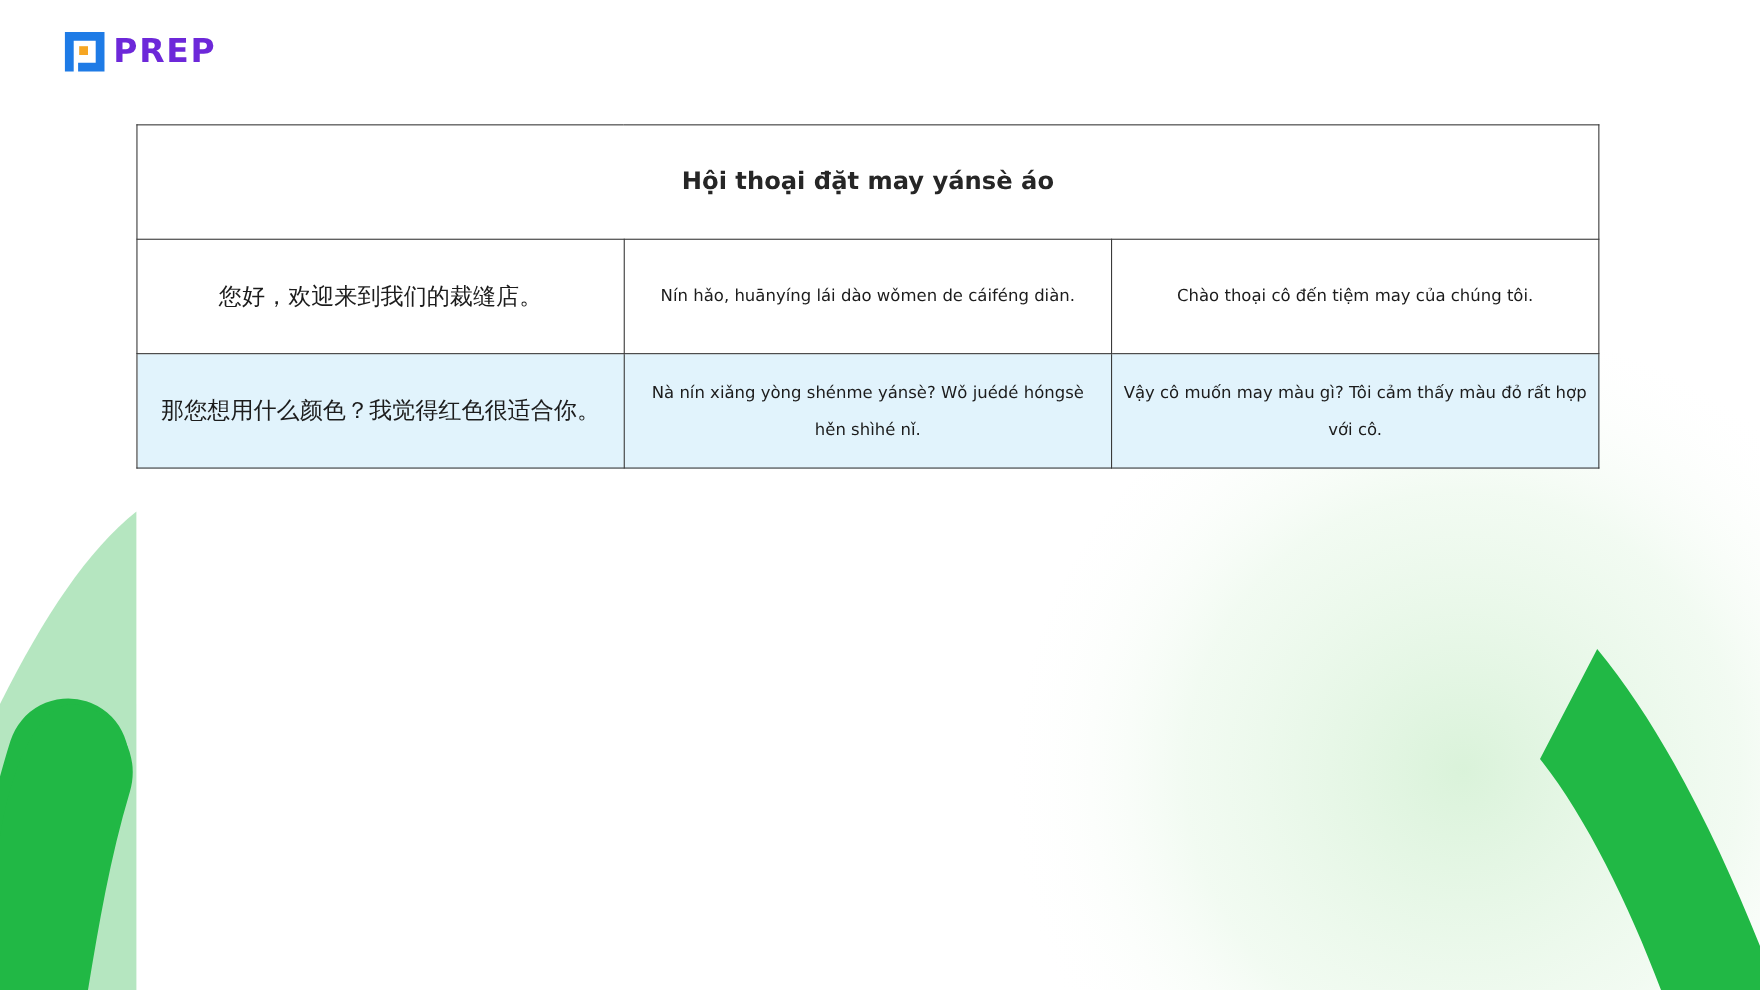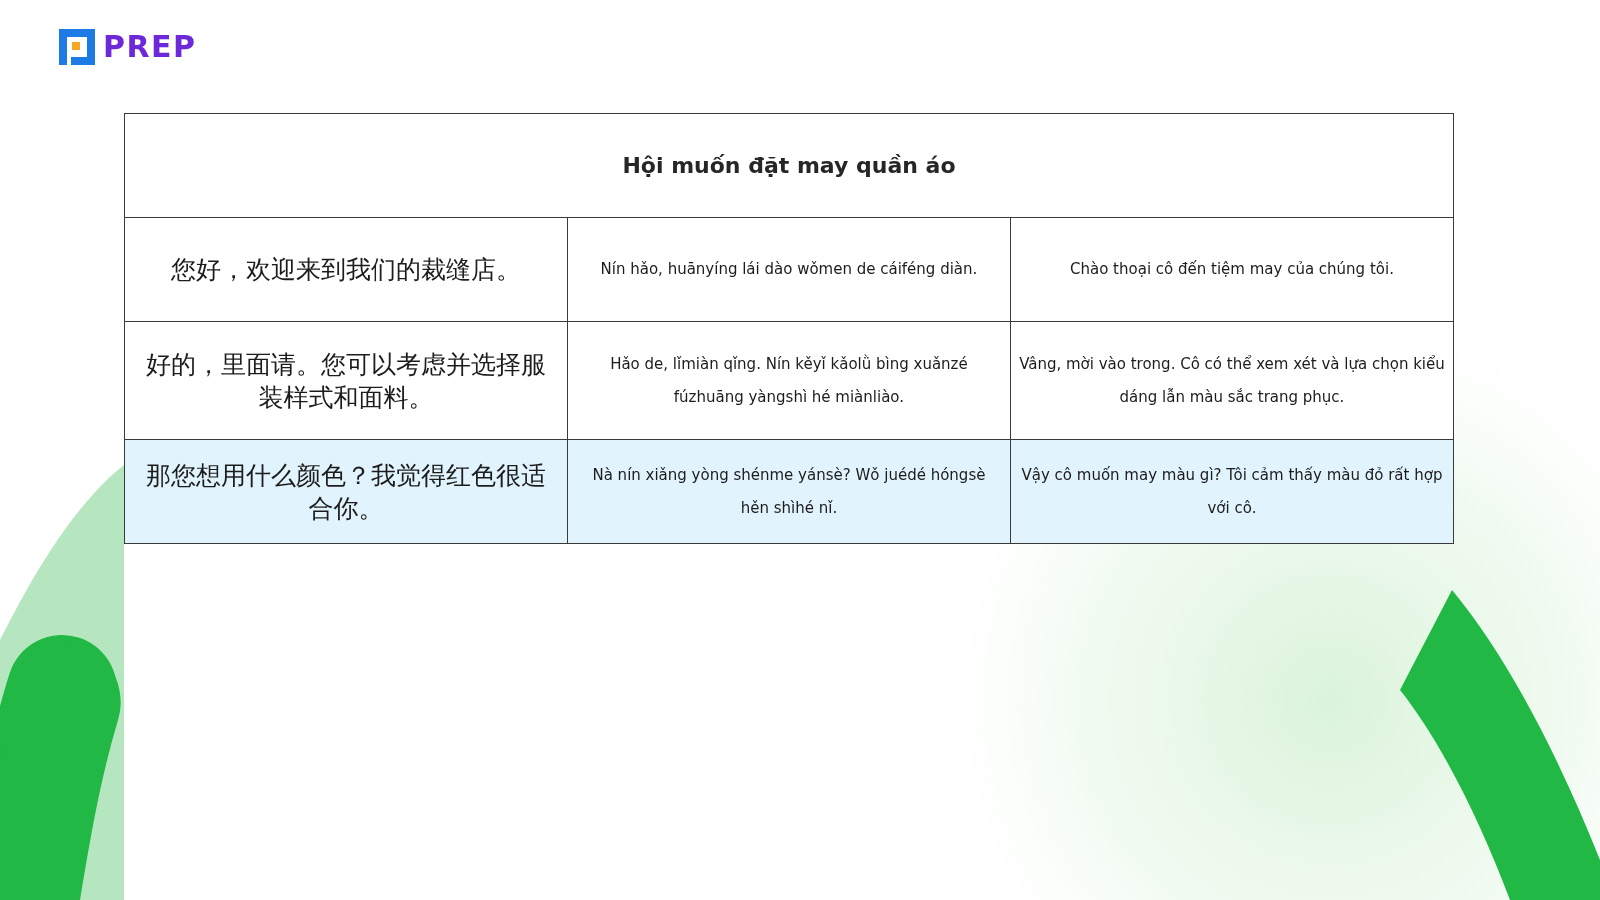--- a/index.html
+++ b/index.html
@@ -28,21 +28,21 @@
     }
     table.dialog td, table.dialog th {
       border: 1.3px solid #3a3a3a;
       text-align: center; vertical-align: middle;
       font-size: 15px; line-height: 33px; padding: 6px 8px;
       font-weight: normal; color: #1c1c1c;
     }
     table.dialog th.title-cell {
       height: 104px; font-weight: bold; font-size: 22px; color: #262626;
     }
-    table.dialog td.zh { font-size: 25px; line-height: 33px; padding: 6px 14px; }
+    table.dialog td.zh { font-size: 21px; line-height: 33px; padding: 6px 14px; }
     tr.r1 td { height: 104px; }
     tr.r2 td { height: 104px; }
     tr.r3 td { height: 118px; }
     tr.r4 td { height: 104px; }
     tr.r5 td { height: 104px; background: #e1f3fc; }
   </style>
 </head>
 <body>
 
 <div class="bg-layer">
@@ -78,33 +78,28 @@
 
 <div class="table-wrap">
   <table class="dialog">
     <colgroup>
       <col style="width:33.33%">
         <col style="width:33.33%">
         <col style="width:33.34%">
     </colgroup>
     <thead>
       <tr>
-        <th colspan="3" class="title-cell">Hội muốn đặt may quần áo</th>
+        <th colspan="3" class="title-cell">Hội thoại đặt may yánsè áo</th>
       </tr>
     </thead>
     <tbody>
       <tr class="r1">
         <td class="zh">您好，欢迎来到我们的裁缝店。</td>
         <td>Nín hǎo, huānyíng lái dào wǒmen de cáiféng diàn.</td>
         <td>Chào thoại cô đến tiệm may của chúng tôi.</td>
-      </tr>
-      <tr class="r3">
-        <td class="zh">好的，里面请。您可以考虑并选择服装样式和面料。</td>
-        <td>Hǎo de, lǐmiàn qǐng. Nín kěyǐ kǎolǜ bìng xuǎnzé fúzhuāng yàngshì hé miànliào.</td>
-        <td>Vâng, mời vào trong. Cô có thể xem xét và lựa chọn kiểu dáng lẫn màu sắc trang phục.</td>
       </tr>
       <tr class="r5">
         <td class="zh">那您想用什么颜色？我觉得红色很适合你。</td>
         <td>Nà nín xiǎng yòng shénme yánsè? Wǒ juédé hóngsè hěn shìhé nǐ.</td>
         <td>Vậy cô muốn may màu gì? Tôi cảm thấy màu đỏ rất hợp với cô.</td>
       </tr>
     </tbody>
   </table>
 </div>
 

